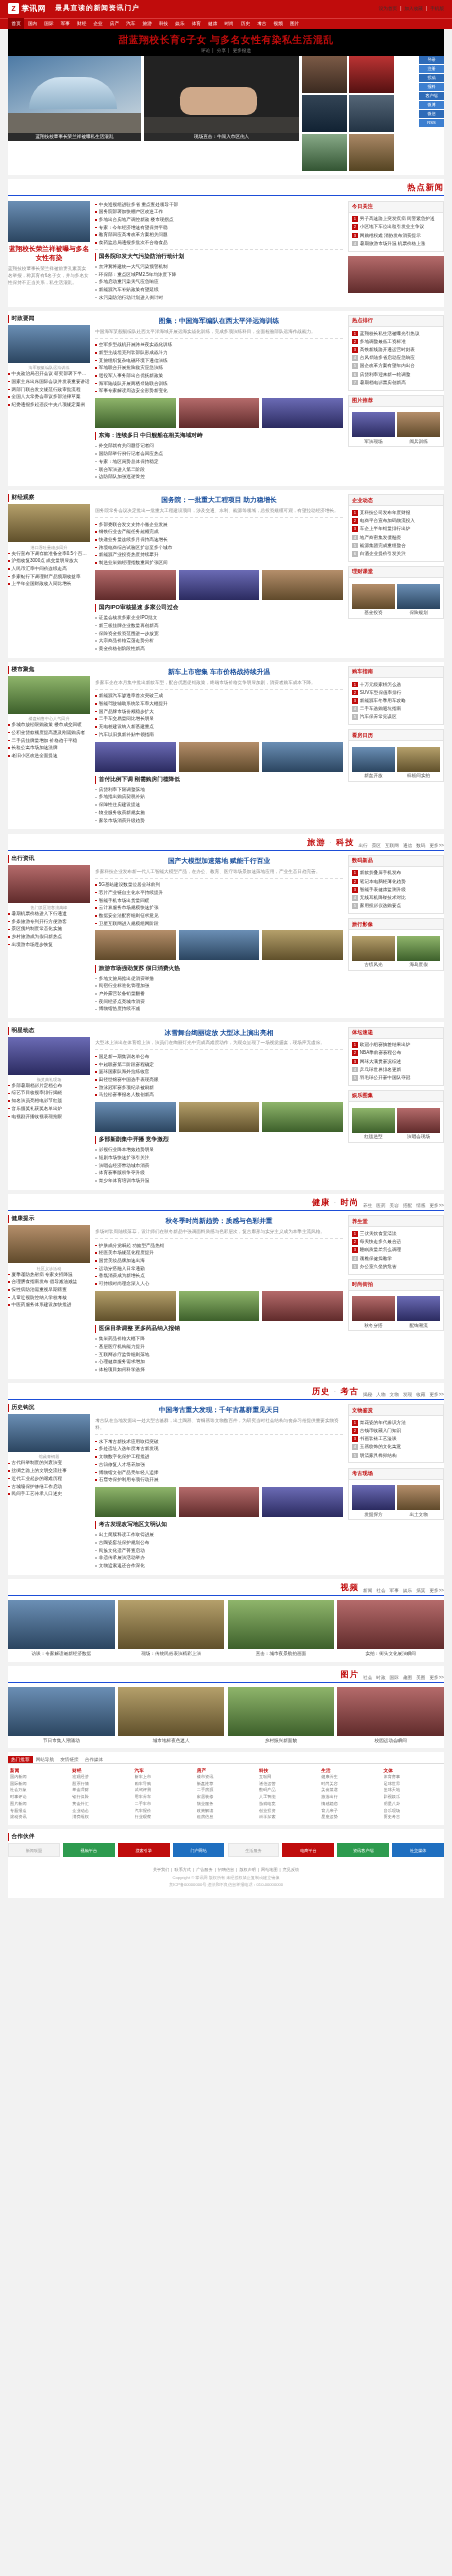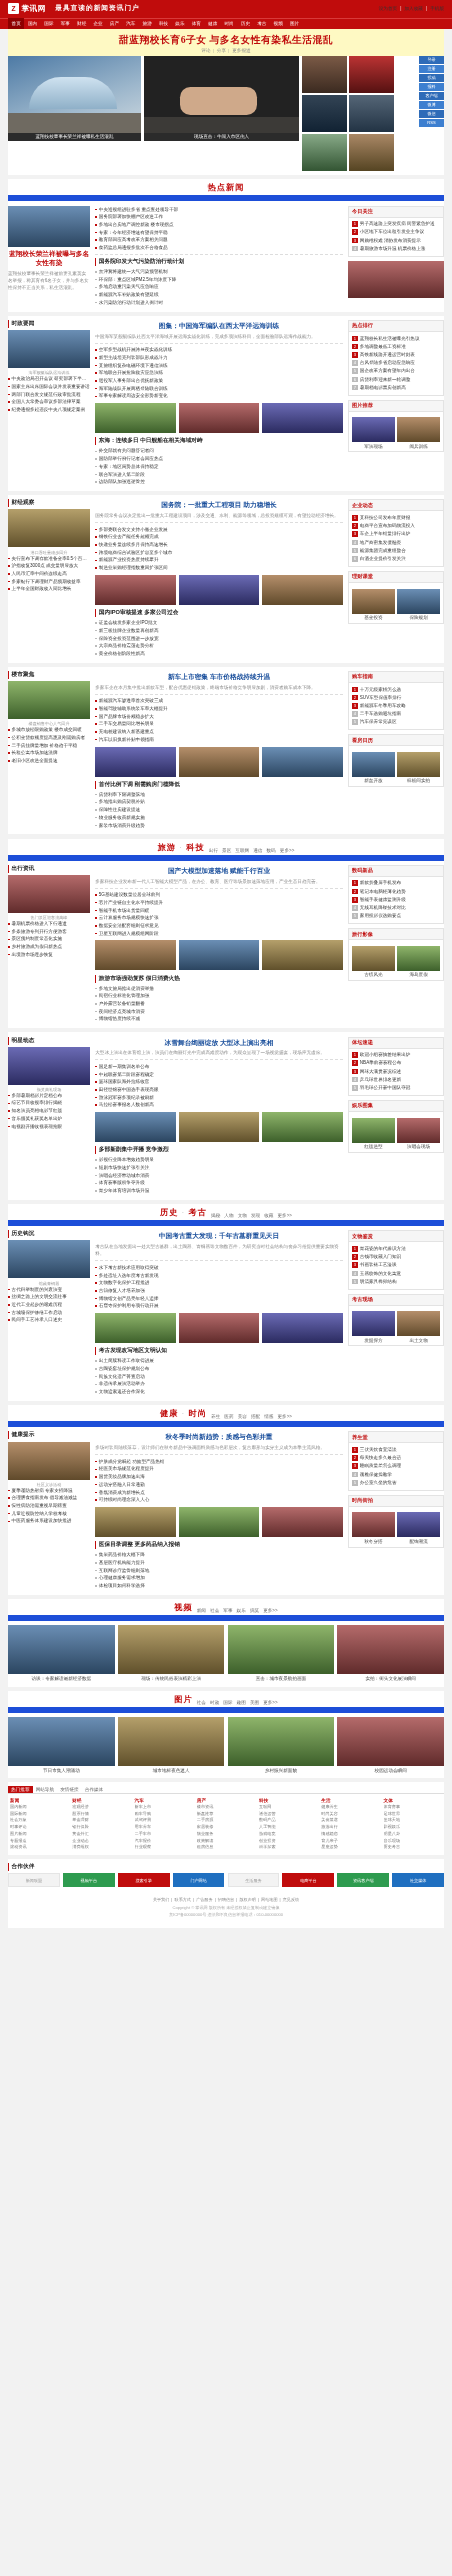--- a/index.html
+++ b/index.html
@@ -44,21 +44,21 @@
     height:11.3px;
     display:flex;
     align-items:center;
     font-size:4.6px;
   }
   .nav .inner { display:flex; gap:0; }
   .nav a { color:#fff; padding:0 3.6px; line-height:11.3px; display:inline-block; }
   .nav a.on { background:#8f0000; }
 
   
-  .headline-box { background:#fef9c3; padding:4.1px 0 3.1px;font-family:Liberation Serif, serif; }
+  .headline-box { background:#000000; padding:4.1px 0 3.1px; }
   .headline {
     text-align:center; color:#c00c0c; font-size:9.8px; font-weight:bold;
     letter-spacing:0.5px; line-height:13.4px;
   }
   .headline-sub { text-align:center; color:#888; font-size:4.6px; margin-top:1.5px;}
   .headline-sub a { color:#888; margin:0 2.1px;}
 
   
   .hero { display:flex; gap:3.1px; background:#fff; padding:0 0 4.1px; }
   .hero-main { width:133px; }
@@ -93,22 +93,22 @@
 
   .side-col { width:31px; }
   .side-btn {
     background:#2e6bb8;color:#fff;font-size:4.1px;text-align:center;padding:1.5px 0;margin-bottom:1px;
   }
   .side-btn.alt{background:#3d7fd0;}
 
   
   .section { background:#fff; margin-top:4.1px; padding-bottom:5.2px;}
   .sec-head {
-    display:flex; align-items:flex-end; justify-content:center;
-    border-bottom:6px solid #1d4ed8; padding:3.1px 0 2.1px;
+    display:flex; align-items:flex-end; justify-content:flex-end;
+    border-bottom:1px solid #1d4ed8; padding:3.1px 0 2.1px;
   }
   .sec-title { color:#c00c0c; font-size:8.2px; font-weight:bold; letter-spacing:1px;}
   .sec-title .sep{color:#ccc;font-weight:normal;}
   .sec-links { font-size:4.6px; color:#666; }
   .sec-links a{ margin-left:4.1px; color:#666;}
 
   .cols { display:flex; gap:5.2px; padding-top:4.1px;}
   .col-l { width:82px; }
   .col-m { flex:1; }
   .col-r { width:96px; }
@@ -724,20 +724,101 @@
                       <div class="ttl">演唱会现场</div>
                     </div>
                   </div>
                 </div>
               </div>
             </div>
           </div>
         </div>
         <div class="section">
           <div class="sec-head">
+            <div class="sec-title"><span>健康</span><span class="sep"> · </span><span>时尚</span></div>
+            <div class="sec-links"><a>养生</a><a>医药</a><a>美容</a><a>搭配</a><a>情感</a><a>更多&gt;&gt;</a></div>
+          </div>
+          <div class="cols">
+            <div class="col-l">
+              <div class="block-title">健康提示</div>
+              <div class="thumb t6" style="width: 100%; height: 38px;"></div>
+              <div class="sm center mt4">社区义诊活动</div>
+              <ul class="list mt4">
+                <li>夏季谨防热射病 专家支招降温</li>
+                <li>合理膳食指南发布 倡导减油减盐</li>
+                <li>慢性病防治需重视早期筛查</li>
+                <li>儿童近视防控纳入学校考核</li>
+                <li>中医药服务体系建设加快推进</li>
+              </ul>
+            </div>
+            <div class="col-m">
+              <div class="lead">秋冬季时尚新趋势：质感与色彩并重</div>
+              <div class="summary">多场时装周陆续落幕，设计师们在秋冬新品中强调面料质感与色彩层次，复古廓形与实穿主义成为本季主流风格。</div>
+              <div class="hr-dash"></div>
+              <ul class="list">
+                <li>护肤成分党崛起 功效型产品热销</li>
+                <li>轻医美市场规范化程度提升</li>
+                <li>国货美妆品牌加速出海</li>
+                <li>运动穿搭融入日常通勤</li>
+                <li>香氛消费成为新增长点</li>
+                <li>可持续时尚理念深入人心</li>
+              </ul>
+              <div class="img-row">
+                <div class="cell">
+                  <div class="thumb t2" style="height: 30px;"></div>
+                </div>
+                <div class="cell">
+                  <div class="thumb t3" style="height: 30px;"></div>
+                </div>
+                <div class="cell">
+                  <div class="thumb t4" style="height: 30px;"></div>
+                </div>
+              </div>
+              <div class="block-title mt8">医保目录调整 更多药品纳入报销</div>
+              <ul class="list dots">
+                <li>集采药品价格大幅下降</li>
+                <li>基层医疗机构能力提升</li>
+                <li>互联网诊疗监管细则落地</li>
+                <li>心理健康服务需求增加</li>
+                <li>体检项目如何科学选择</li>
+              </ul>
+            </div>
+            <div class="col-r">
+              <div class="panel">
+                <div class="panel-h">养生堂</div>
+                <div class="panel-b">
+                  <ol class="rank">
+                    <li>三伏天饮食宜清淡</li>
+                    <li>每天快走多久最合适</li>
+                    <li>睡眠质量差怎么调理</li>
+                    <li>颈椎保健操教学</li>
+                    <li>办公室久坐的危害</li>
+                  </ol>
+                </div>
+              </div>
+              <div class="panel">
+                <div class="panel-h">时尚街拍</div>
+                <div class="panel-b">
+                  <div class="img-row">
+                    <div class="cell">
+                      <div class="thumb t4" style="height: 25px;"></div>
+                      <div class="ttl">秋冬穿搭</div>
+                    </div>
+                    <div class="cell">
+                      <div class="thumb t5" style="height: 25px;"></div>
+                      <div class="ttl">配饰潮流</div>
+                    </div>
+                  </div>
+                </div>
+              </div>
+            </div>
+          </div>
+        </div>
+        <div class="section">
+          <div class="sec-head">
             <div class="sec-title"><span>历史</span><span class="sep"> · </span><span>考古</span></div>
             <div class="sec-links"><a>揭秘</a><a>人物</a><a>文物</a><a>发现</a><a>收藏</a><a>更多&gt;&gt;</a></div>
           </div>
           <div class="cols">
             <div class="col-l">
               <div class="block-title">历史钩沉</div>
               <div class="thumb t1" style="width: 100%; height: 38px;"></div>
               <div class="sm center mt4">馆藏青铜器</div>
               <ul class="list mt4">
                 <li>古代科举制度的兴衰演变</li>
@@ -803,101 +884,20 @@
                     <div class="cell">
                       <div class="thumb t6" style="height: 25px;"></div>
                       <div class="ttl">出土文物</div>
                     </div>
                   </div>
                 </div>
               </div>
             </div>
           </div>
         </div>
-        <div class="section">
-          <div class="sec-head">
-            <div class="sec-title"><span>健康</span><span class="sep"> · </span><span>时尚</span></div>
-            <div class="sec-links"><a>养生</a><a>医药</a><a>美容</a><a>搭配</a><a>情感</a><a>更多&gt;&gt;</a></div>
-          </div>
-          <div class="cols">
-            <div class="col-l">
-              <div class="block-title">健康提示</div>
-              <div class="thumb t6" style="width: 100%; height: 38px;"></div>
-              <div class="sm center mt4">社区义诊活动</div>
-              <ul class="list mt4">
-                <li>夏季谨防热射病 专家支招降温</li>
-                <li>合理膳食指南发布 倡导减油减盐</li>
-                <li>慢性病防治需重视早期筛查</li>
-                <li>儿童近视防控纳入学校考核</li>
-                <li>中医药服务体系建设加快推进</li>
-              </ul>
-            </div>
-            <div class="col-m">
-              <div class="lead">秋冬季时尚新趋势：质感与色彩并重</div>
-              <div class="summary">多场时装周陆续落幕，设计师们在秋冬新品中强调面料质感与色彩层次，复古廓形与实穿主义成为本季主流风格。</div>
-              <div class="hr-dash"></div>
-              <ul class="list">
-                <li>护肤成分党崛起 功效型产品热销</li>
-                <li>轻医美市场规范化程度提升</li>
-                <li>国货美妆品牌加速出海</li>
-                <li>运动穿搭融入日常通勤</li>
-                <li>香氛消费成为新增长点</li>
-                <li>可持续时尚理念深入人心</li>
-              </ul>
-              <div class="img-row">
-                <div class="cell">
-                  <div class="thumb t2" style="height: 30px;"></div>
-                </div>
-                <div class="cell">
-                  <div class="thumb t3" style="height: 30px;"></div>
-                </div>
-                <div class="cell">
-                  <div class="thumb t4" style="height: 30px;"></div>
-                </div>
-              </div>
-              <div class="block-title mt8">医保目录调整 更多药品纳入报销</div>
-              <ul class="list dots">
-                <li>集采药品价格大幅下降</li>
-                <li>基层医疗机构能力提升</li>
-                <li>互联网诊疗监管细则落地</li>
-                <li>心理健康服务需求增加</li>
-                <li>体检项目如何科学选择</li>
-              </ul>
-            </div>
-            <div class="col-r">
-              <div class="panel">
-                <div class="panel-h">养生堂</div>
-                <div class="panel-b">
-                  <ol class="rank">
-                    <li>三伏天饮食宜清淡</li>
-                    <li>每天快走多久最合适</li>
-                    <li>睡眠质量差怎么调理</li>
-                    <li>颈椎保健操教学</li>
-                    <li>办公室久坐的危害</li>
-                  </ol>
-                </div>
-              </div>
-              <div class="panel">
-                <div class="panel-h">时尚街拍</div>
-                <div class="panel-b">
-                  <div class="img-row">
-                    <div class="cell">
-                      <div class="thumb t4" style="height: 25px;"></div>
-                      <div class="ttl">秋冬穿搭</div>
-                    </div>
-                    <div class="cell">
-                      <div class="thumb t5" style="height: 25px;"></div>
-                      <div class="ttl">配饰潮流</div>
-                    </div>
-                  </div>
-                </div>
-              </div>
-            </div>
-          </div>
-        </div>
       </div>
 
   <div class="section">
     <div class="sec-head">
       <div class="sec-title">视频</div>
       <div class="sec-links" id="video-links"><a>新闻</a><a>社会</a><a>军事</a><a>娱乐</a><a>搞笑</a><a>更多&gt;&gt;</a></div>
     </div>
     <div class="strip" id="video-strip">
           <div class="g">
             <div class="ph thumb t1"></div>

